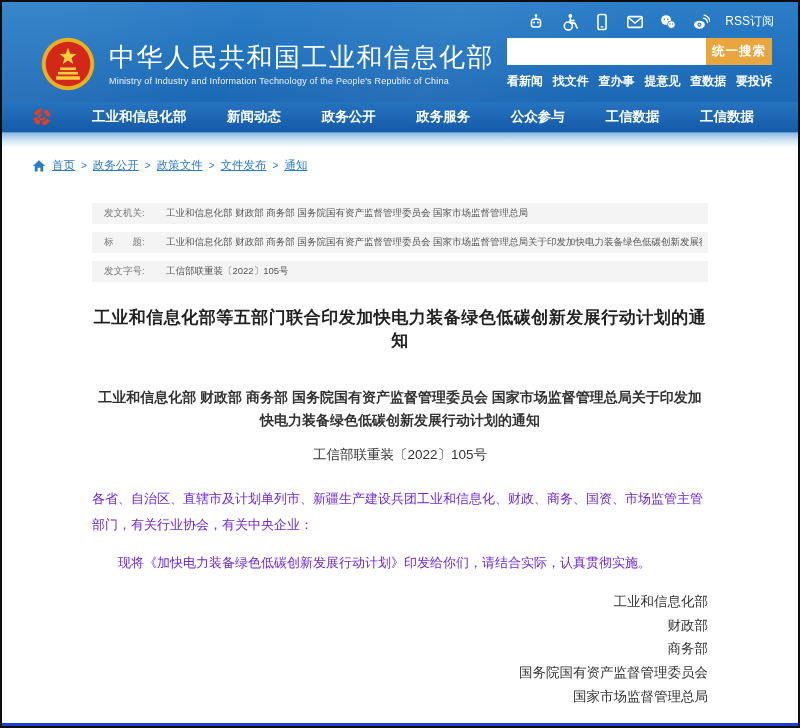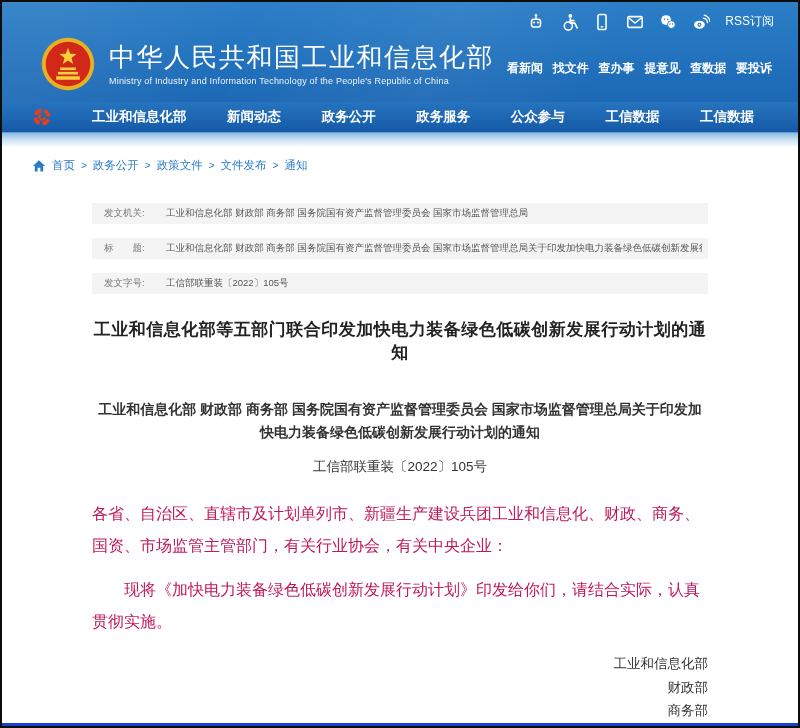--- a/index.html
+++ b/index.html
@@ -32,34 +32,34 @@
   
   .navbar { height:30px; background:linear-gradient(180deg,#2673be,#155aa8); display:flex; align-items:center; padding:0 34px 0 30px; gap:0; position:relative; }
   .nav-logo { width:20px; height:20px; margin-right:40px; flex:0 0 auto; }
   .nav-items { flex:1; display:flex; justify-content:space-between; align-items:center; padding-right:10px; }
   .nav-items a { color:#fff; font-size:13.5px; font-weight:bold; text-decoration:none; cursor:pointer; }
   .nav-substrip { height:14px; background:linear-gradient(180deg,#8fbbe2 0%,#cfe4f4 55%,#f4fafe 100%); border-top:1px solid #5d9bd0; }
 
   
   .content { flex:1; background:#fff; overflow:hidden; }
   .breadcrumb { display:flex; align-items:center; gap:6px; padding:12px 0 0 30px; font-size:11.5px; color:#2b7bc8; }
-  .breadcrumb .crumb { cursor:pointer; }
+  .breadcrumb .crumb { cursor:pointer;text-decoration:underline; }
   .breadcrumb .sep { color:#2b7bc8; font-size:10px; }
   .doc-wrap { padding:0 90px; }
 
-  .meta { margin-top:30px; display:flex; flex-direction:column; gap:14px; }
+  .meta { margin-top:30px; display:flex; flex-direction:column; gap:8px; }
   .meta-row { background:#f4f4f4; min-height:21px; display:grid; grid-template-columns:62px 1fr; align-items:center; padding:4px 6px 4px 12px; font-size:9.5px; color:#666; }
   .meta-row.two { grid-template-columns:62px 128px 62px 1fr; }
   .m-label { color:#777; white-space:nowrap; }
   .m-value { color:#555; white-space:nowrap; overflow:hidden; }
 
   .doc-title { margin-top:24px; text-align:center; font-size:17px; font-weight:bold; color:#222; letter-spacing:.5px; }
   .doc-subtitle { margin-top:34px; text-align:center; font-size:14px; font-weight:bold; color:#333; line-height:1.65; padding:0 4px; }
   .doc-number { margin-top:14px; text-align:center; font-size:13.5px; color:#333; }
-  .doc-body p { font-size:16px; color:#be185d; line-height:2; }
+  .doc-body p { font-size:13px; color:#6d28d9; line-height:2; }
   .p1 { margin-top:22px; }
   .p2 { margin-top:12px; text-indent:2em; }
   .signatures { margin-top:14px; text-align:right; font-size:13.5px; color:#333; line-height:1.75; }
   .signatures div { white-space:nowrap; }
 
   .bottom-line { height:3px; background:#1b3ed6; flex:0 0 auto; }
 </style>
 </head>
 <body>
 
@@ -130,20 +130,24 @@
             <rect x="18.5" y="46" width="27" height="4" fill="#f7d03c"></rect>
           </svg>
         </span>
         <div class="brand-text">
           <div class="brand-cn">中华人民共和国工业和信息化部</div>
           <div class="brand-en">Ministry of Industry and Information Technology of the People's Republic of China</div>
         </div>
       </div>
 
       <div class="search-col">
+        <div class="search-row">
+          <input class="search-input" value="" style="">
+          <button class="search-btn">统一搜索</button>
+        </div>
         <div class="quick-links">
           <span>看新闻</span>
           <span>找文件</span>
           <span>查办事</span>
           <span>提意见</span>
           <span>查数据</span>
           <span>要投诉</span>
         </div>
       </div>
     </div>

